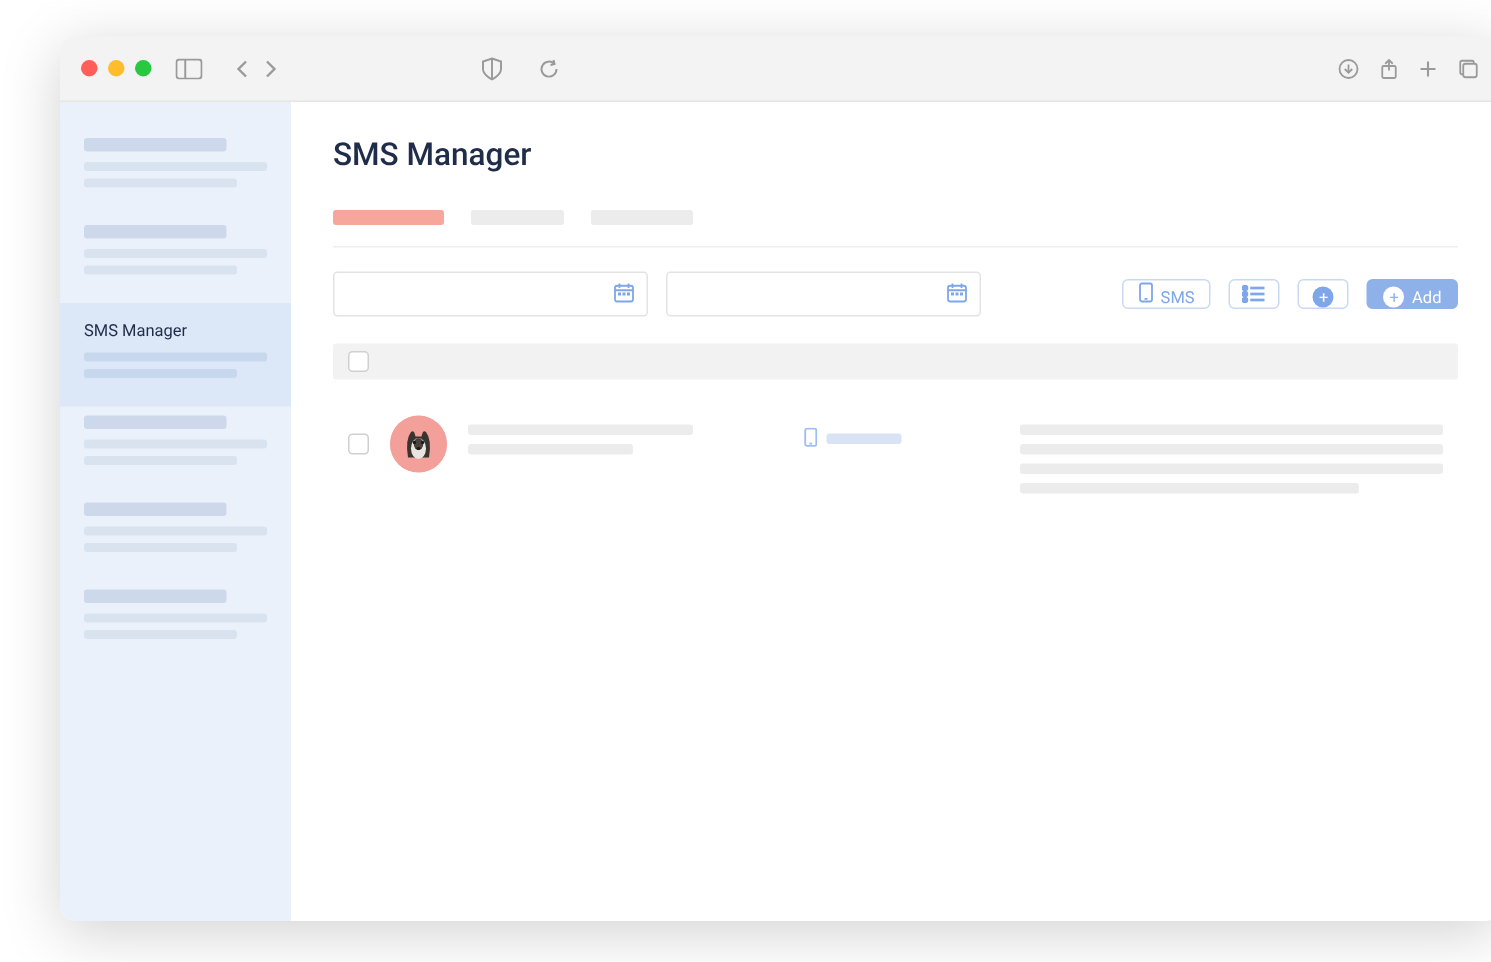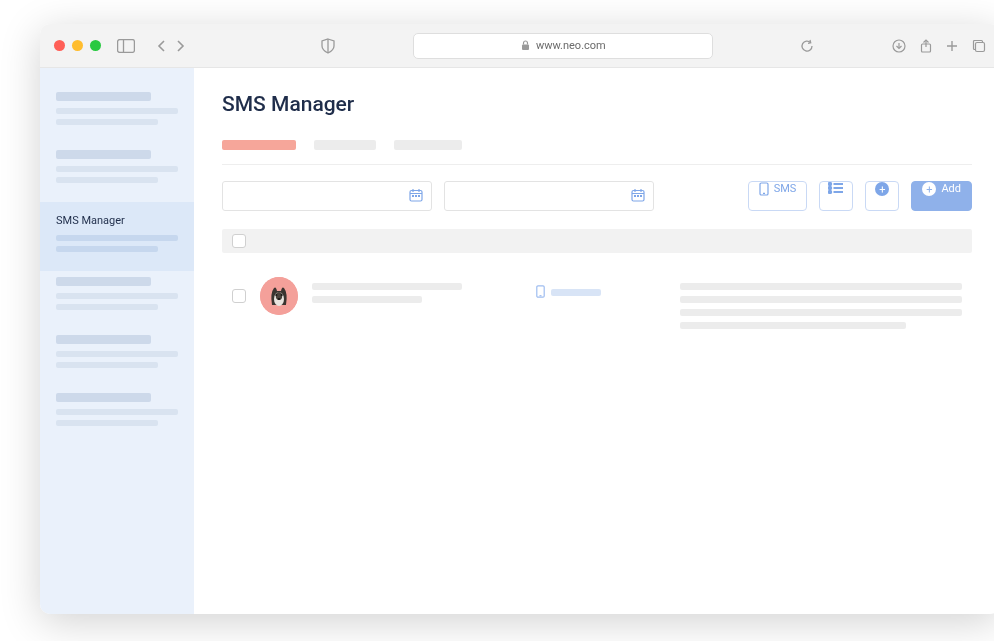--- a/index.html
+++ b/index.html
@@ -111,28 +111,28 @@
     border-radius: 3px;
     background: #fff;
     display:flex;
     align-items:center;
     justify-content: flex-end;
     padding: 0 8px;
   }
   .cal-icon { color:#7ea6e8; }
   .spacer { flex:1; }
   .btn {
-    height: 30px;
+    height: 20px;
     border: 1px solid #c9d9f5;
     border-radius: 4px;
     background: #fff;
     color: #7ea6e8;
     font-size: 11px;
     display:flex;
-    align-items:flex-start;
+    align-items:flex-end;
     padding: 0 10px;
     gap:5px;
   }
   .btn.icon-only { width:34px; justify-content:center; padding:0; }
   .btn.primary { background:#8fb1ea; color:#fff; border-color:#8fb1ea; }
   .plus-circle {
     width:14px; height:14px; border-radius:50%;
     background:#7ea6e8; color:#fff; display:flex;
     align-items:center; justify-content:center;
     font-size:11px; line-height:1;
@@ -209,29 +209,20 @@
             <polyline points="3,2 8,7 3,12"></polyline>
           </svg>
       </div>
     </div>
     <div class="chrome-icon shield">
       <svg width="14" height="16" viewBox="0 0 14 16" fill="none" stroke="currentColor" stroke-width="1.3">
           <path d="M7 1 L13 3 V8 C13 12 7 15 7 15 C7 15 1 12 1 8 V3 Z"></path>
           <path d="M7 1 V15"></path>
         </svg>
     </div>
-    <div class="urlbar">
-      <span class="chrome-icon">
-        <svg width="9" height="11" viewBox="0 0 9 11" fill="currentColor">
-            <rect x="1" y="4.5" width="7" height="5.5" rx="1"></rect>
-            <path d="M2.5 4.5 V3 a2 2 0 0 1 4 0 V4.5" fill="none" stroke="currentColor" stroke-width="1.2"></path>
-          </svg>
-      </span>
-      <span>www.neo.com</span>
-    </div>
     <div class="chrome-icon" style="margin-left:8px;">
       <svg width="14" height="14" viewBox="0 0 14 14" fill="none" stroke="currentColor" stroke-width="1.3">
           <path d="M12 7 A5 5 0 1 1 10.5 3.5"></path>
           <polyline points="10,1 10.7,3.7 8,4.3"></polyline>
         </svg>
     </div>
     <div class="chrome-right">
       <div class="chrome-icon">
         <svg width="14" height="14" viewBox="0 0 14 14" fill="none" stroke="currentColor" stroke-width="1.2">
             <circle cx="7" cy="7" r="6"></circle>

